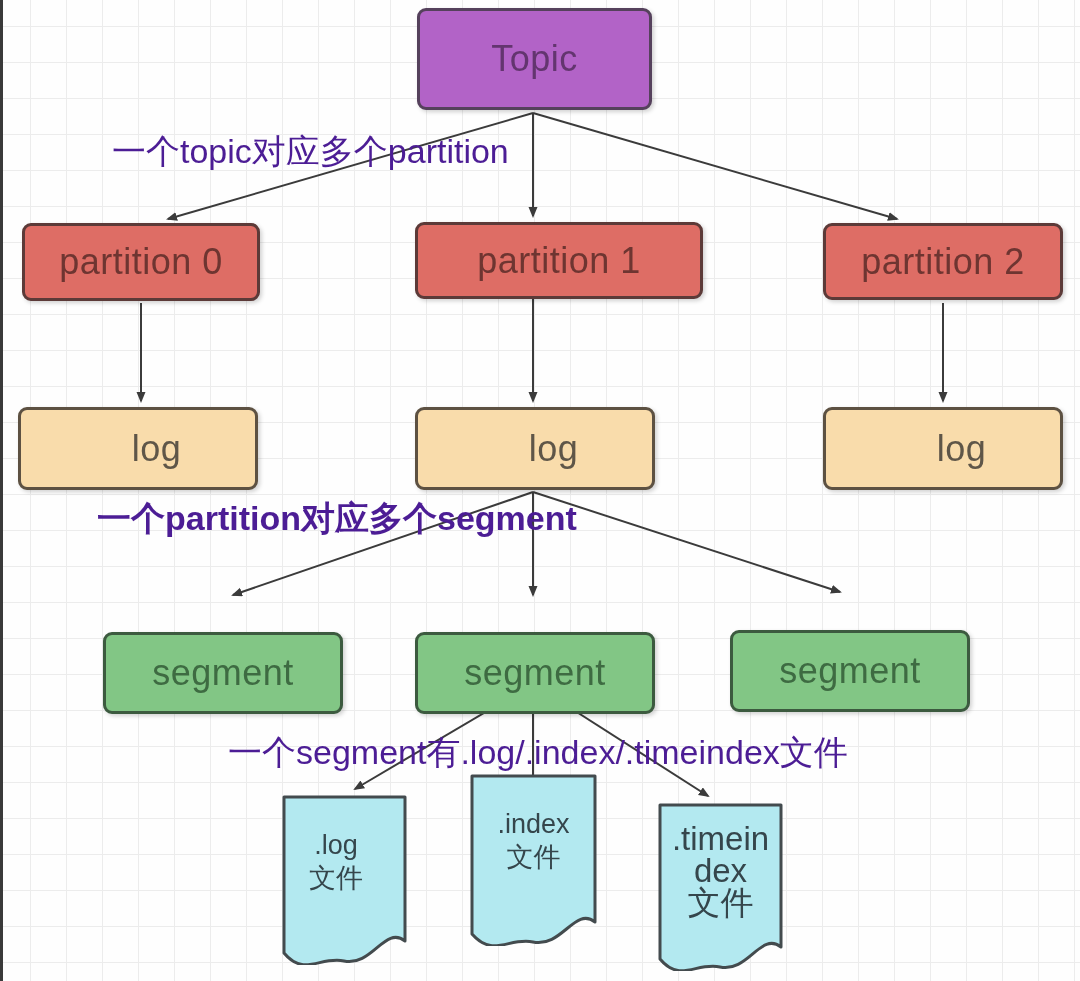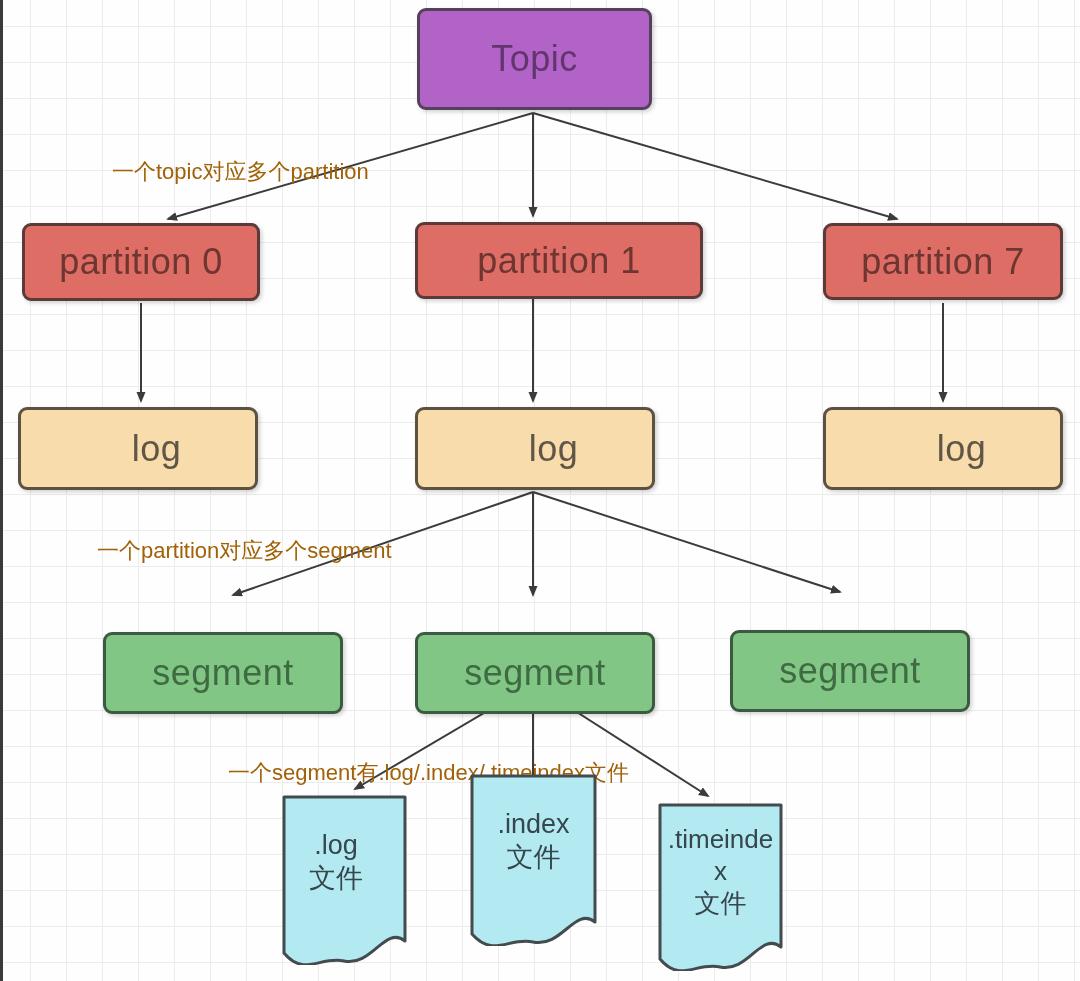--- a/index.html
+++ b/index.html
@@ -30,37 +30,37 @@
   .p2{left:823px;top:223px;width:240px;height:77px;}
   .log{background:#f9dcab;border-color:#5d5142;color:#5f5648;padding-left:37px;}
   .l0{left:18px;top:407px;width:240px;height:83px;}
   .l1{left:415px;top:407px;width:240px;height:83px;}
   .l2{left:823px;top:407px;width:240px;height:83px;}
   .segment{background:#82c685;border-color:#3c5a3f;color:#3e6b42;margin-top:32px;}
   .s0{left:103px;top:600px;width:240px;height:82px;}
   .s1{left:415px;top:600px;width:240px;height:82px;}
   .s2{left:730px;top:598px;width:240px;height:82px;}
   .annotation{
-    position:absolute;color:#a16207;font-size:22px;font-weight:500;white-space:nowrap;margin-top:28px;
+    position:absolute;color:#4c1d95;font-size:34px;font-weight:500;white-space:nowrap;
   }
   .a1{left:112px;top:129px;}
-  .a2{left:97px;top:508px;}
+  .a2{left:97px;top:496px;font-weight:bold;}
   .a3{left:228px;top:730px;}
   .doc{position:absolute;}
   .doc svg{position:absolute;left:0;top:0;}
   .doc .doc-text{
     position:relative;z-index:2;width:100%;padding-top:34px;
     display:flex;flex-direction:column;align-items:center;
     font-size:27px;color:#35464c;line-height:33px;text-align:center;
   }
   .doc .fname{word-break:break-all;max-width:112px;}
   .d-log{left:282px;top:795px;width:108px;height:170px;}
   .d-index{left:470px;top:774px;width:127px;height:172px;}
   .d-timeindex{left:658px;top:803px;width:125px;height:168px;}
-  .d-timeindex .doc-text{padding-top:20px;font-size:26px;line-height:32px;}
+  .d-timeindex .doc-text{padding-top:20px;font-size:33px;line-height:32px;}
   #arrow-layer{position:absolute;left:0;top:0;z-index:1;}
   .node,.annotation,.doc{z-index:2;}
 </style>
 </head>
 <body>
 
 <div class="edge-left"></div>
 
 <svg id="arrow-layer" width="1080" height="981" viewBox="0 0 1080 981">
   <defs>
@@ -92,21 +92,21 @@
 <div class="annotation a2">一个partition对应多个segment</div>
 <div class="annotation a3">一个segment有.log/.index/.timeindex文件</div>
 
 <div class="node partition p0">
   <span>partition 0</span>
 </div>
 <div class="node partition p1">
   <span>partition 1</span>
 </div>
 <div class="node partition p2">
-  <span>partition 7</span>
+  <span>partition 2</span>
 </div>
 
 <div class="node log l0">
   <span>log</span>
 </div>
 <div class="node log l1">
   <span>log</span>
 </div>
 <div class="node log l2">
   <span>log</span>

